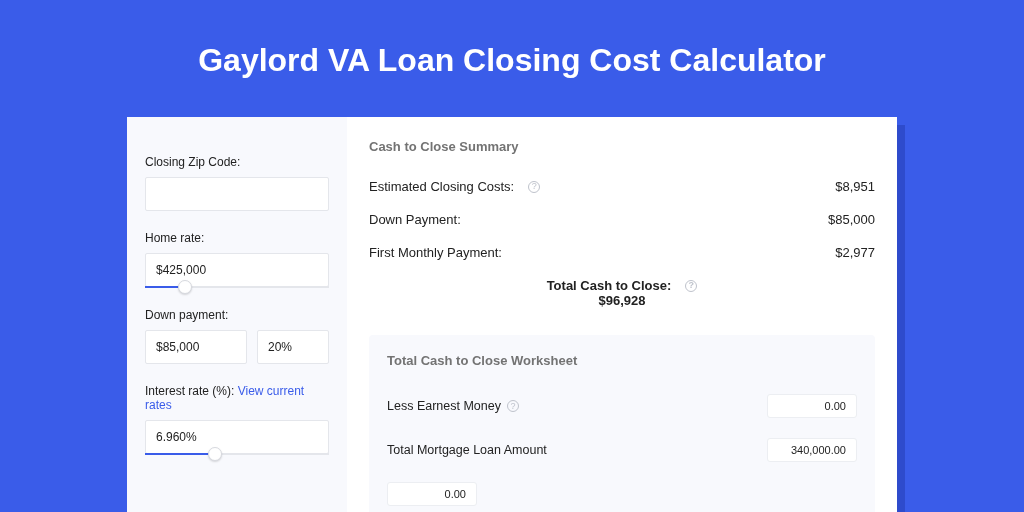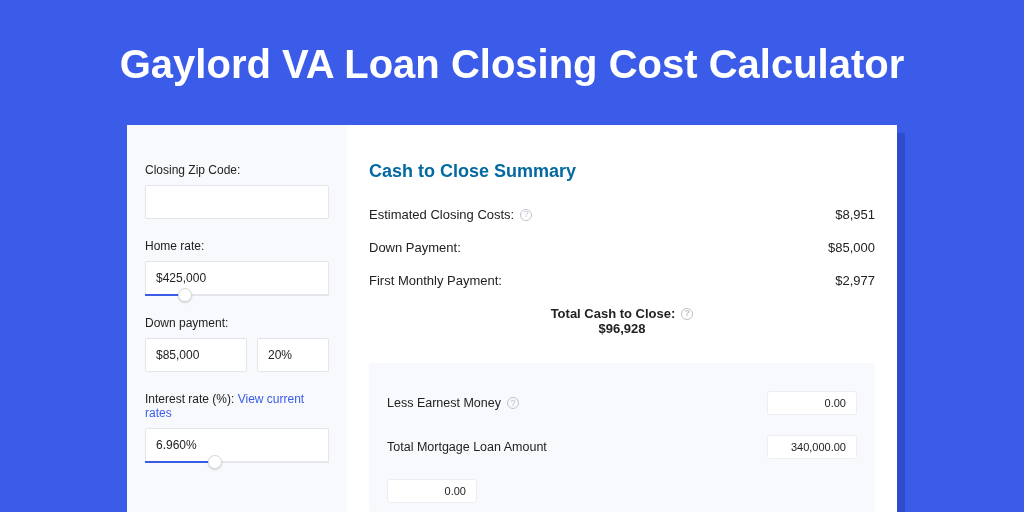--- a/index.html
+++ b/index.html
@@ -5,21 +5,21 @@
 * { box-sizing: border-box; margin: 0; padding: 0; }
 body {
   font-family: -apple-system, BlinkMacSystemFont, "Segoe UI", Helvetica, Arial, sans-serif;
   background: #3a5ce9;
   width: 1024px;
   height: 512px;
   overflow: hidden;
 }
 .page-title {
   color: #fff;
-  font-size: 40px;
+  font-size: 32px;
   font-weight: 700;
   text-align: center;
   padding: 42px 0 38px;
 }
 .shadow-wrap {
   position: relative;
   width: 770px;
   margin: 0 auto;
 }
 .shadow {
@@ -76,36 +76,35 @@
 }
 .row-two { display: flex; gap: 10px; }
 .row-two .input-box:first-child { flex: 1.6; }
 .row-two .input-box:last-child { flex: 1; }
 .link { color: #3a5ce9; text-decoration: none; cursor: pointer; }
 .main {
   flex: 1;
   padding: 22px 22px 18px 22px;
 }
 .section-title {
-  font-size: 18px;
+  font-size: 13px;
   font-weight: 700;
-  color: #0369a1;
+  color: #737373;
   margin-bottom: 16px;
-  margin-top: 14px;
 }
 .line {
   display: flex;
   justify-content: space-between;
   align-items: center;
   font-size: 13px;
   color: #222;
   padding: 9px 0;
 }
 .line.bold { font-weight: 700; flex-direction: column; }
-.line .lbl { display: flex; align-items: center; gap: 6px; }
+.line .lbl { display: flex; align-items: center; gap: 14px; }
 .help-icon {
   display: inline-flex; align-items: center; justify-content: center;
   width: 12px; height: 12px; border-radius: 50%;
   border: 1px solid #bfc3cc; color: #bfc3cc; font-size: 9px; line-height: 1;
 }
 .worksheet {
   margin-top: 18px;
   background: #f8f9fd;
   border-radius: 4px;
   padding: 18px 18px 0;
@@ -212,20 +211,21 @@
       </div>
       <div class="line bold">
         <span class="lbl">
           <span>Total Cash to Close:</span>
           <span class="help-icon">?</span>
         </span>
         <span>$96,928</span>
       </div>
 
       <div class="worksheet">
+        <div class="section-title">Total Cash to Close Worksheet</div>
 
         <div class="wline">
           <span class="lbl">
             <span>Less Earnest Money</span>
             <span class="help-icon">?</span>
           </span>
           <span class="value-box">0.00</span>
         </div>
         <div class="wline">
           <span class="lbl">

